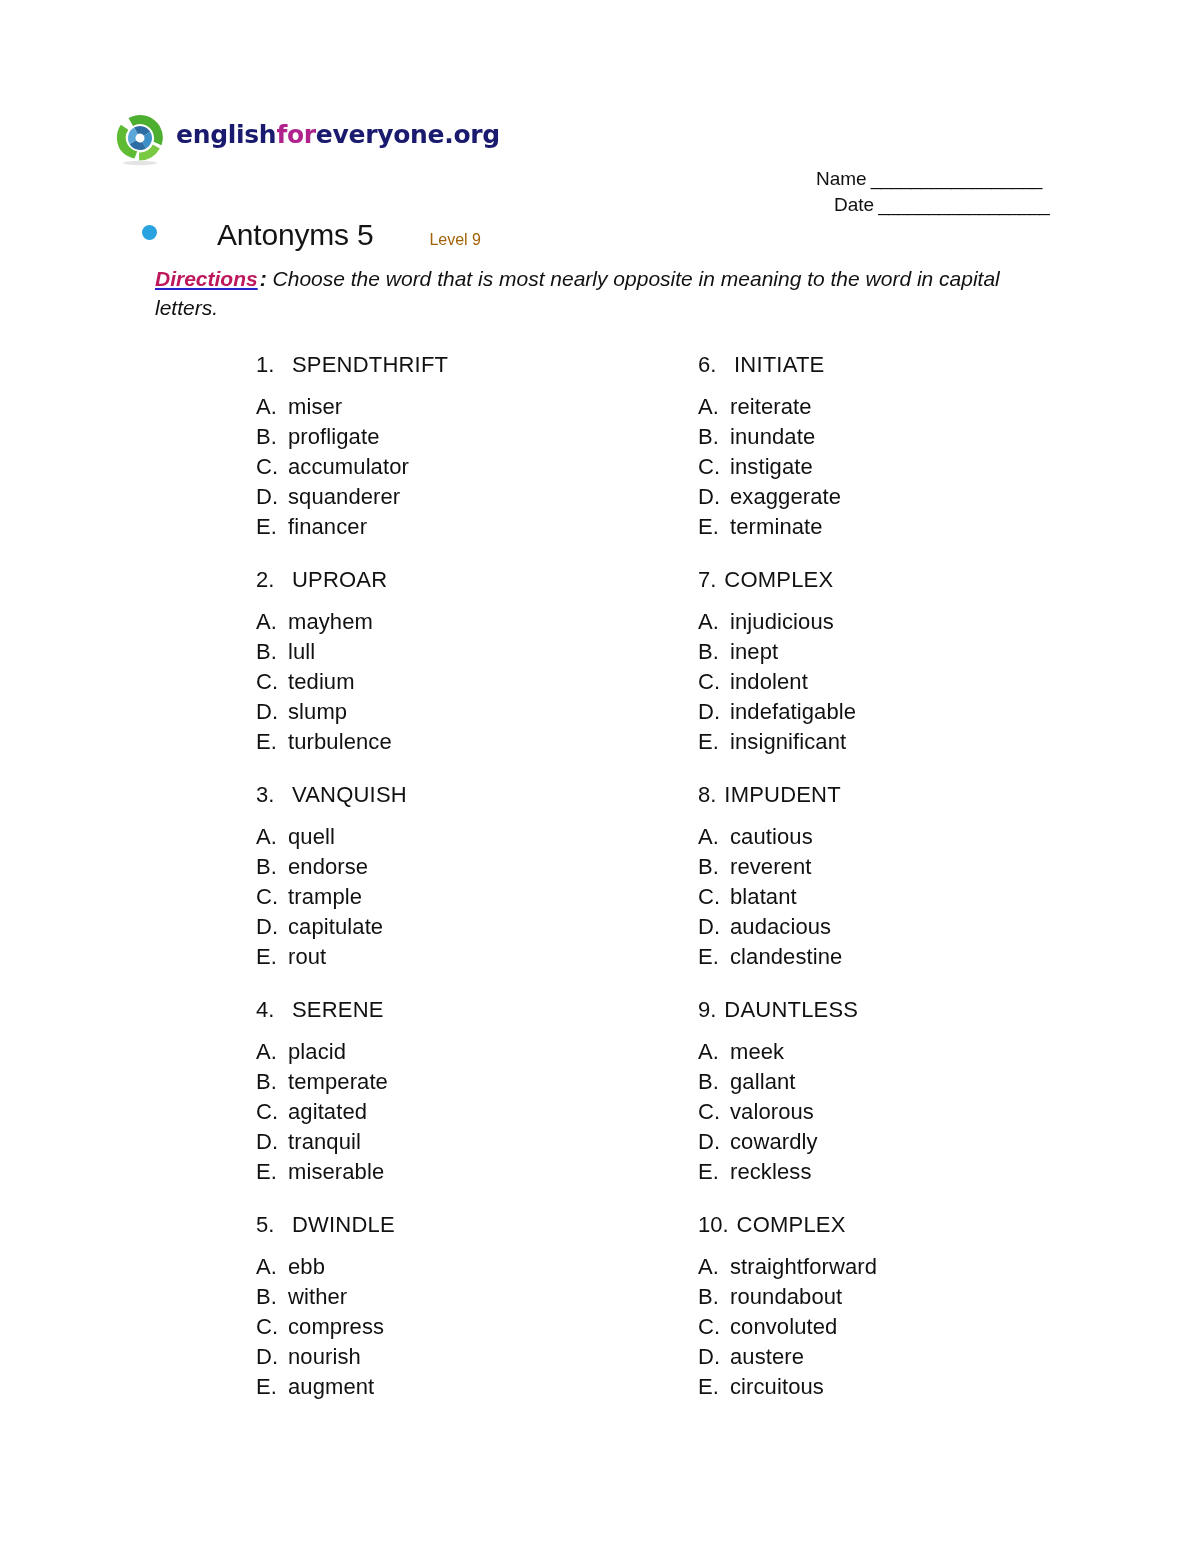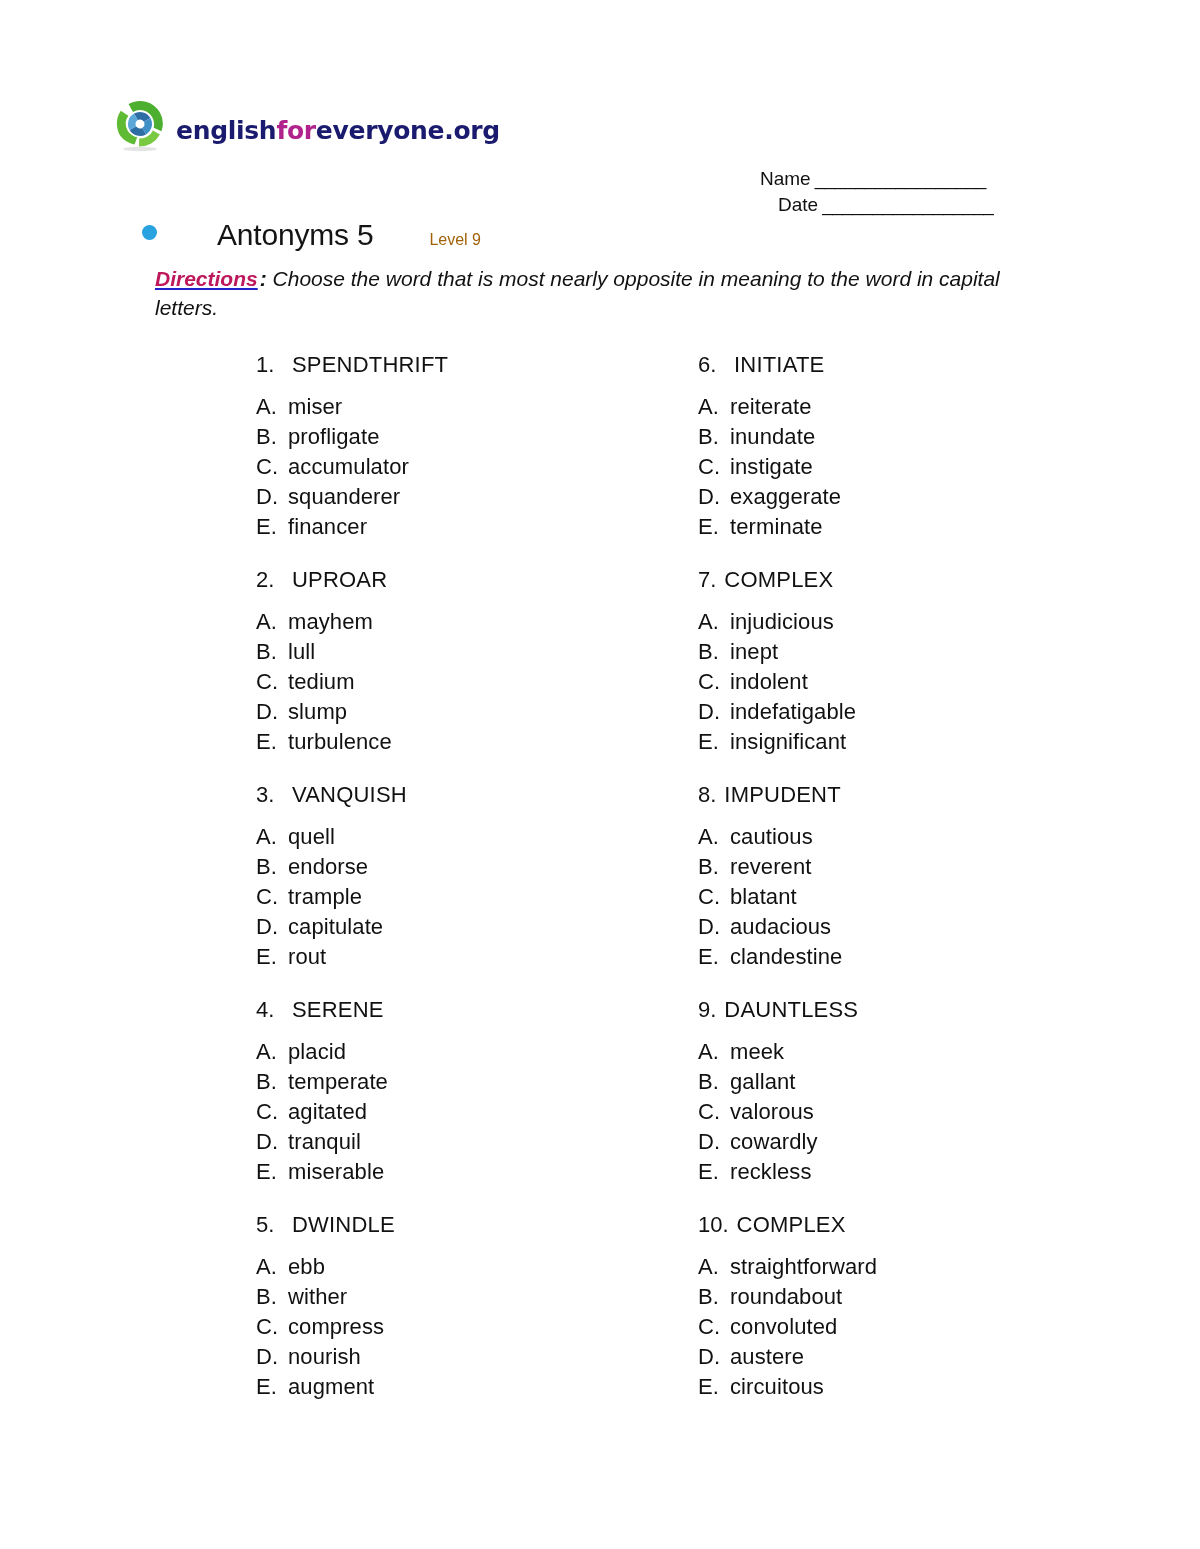--- a/index.html
+++ b/index.html
@@ -13,23 +13,23 @@
     position: relative;
     font-family: "Liberation Sans", sans-serif;
     color: #000000;
     overflow: hidden;
   }
 
   
   .logo-block {
     position: absolute;
     left: 112px;
-    top: 96px;
+    top: 110px;
     display: flex;
-    align-items: center;
+    align-items: flex-start;
   }
   .logo-mark {
     width: 56px;
     height: 56px;
     margin-right: 8px;
     flex: 0 0 auto;
     position: relative;
   }
   .logo-wordmark {
     font-family: "DejaVu Sans", sans-serif;
@@ -39,21 +39,21 @@
     white-space: nowrap;
     line-height: 1;
     padding-top: 12px;
   }
   .lw-navy { color: #1a1a6e; }
   .lw-magenta { color: #b0228c; }
 
   
   .namedate {
     position: absolute;
-    left: 760px;
+    left: 816px;
     top: 168px;
     font-family: "Liberation Sans", sans-serif;
     font-size: 19px;
     color: #111;
   }
   .nd-row {
     display: flex;
     align-items: baseline;
     height: 26px;
     white-space: nowrap;

